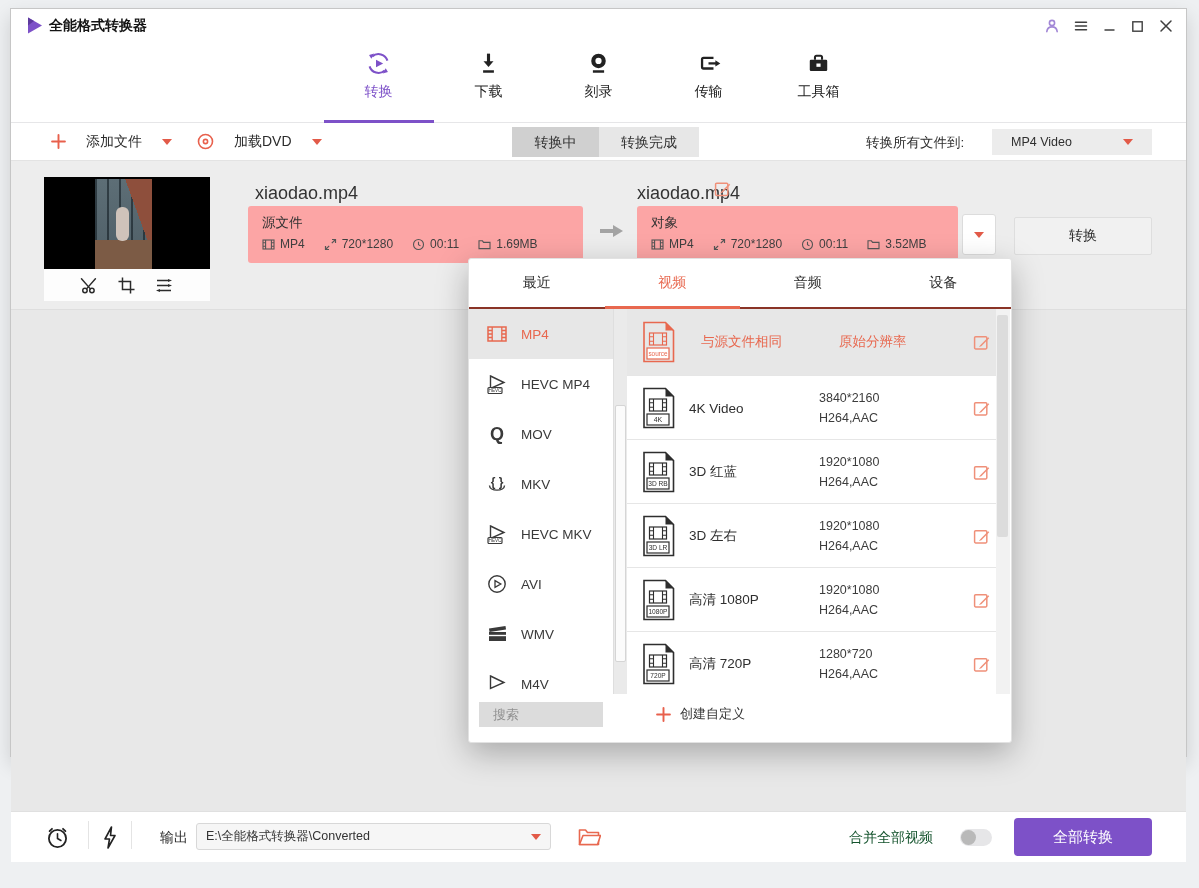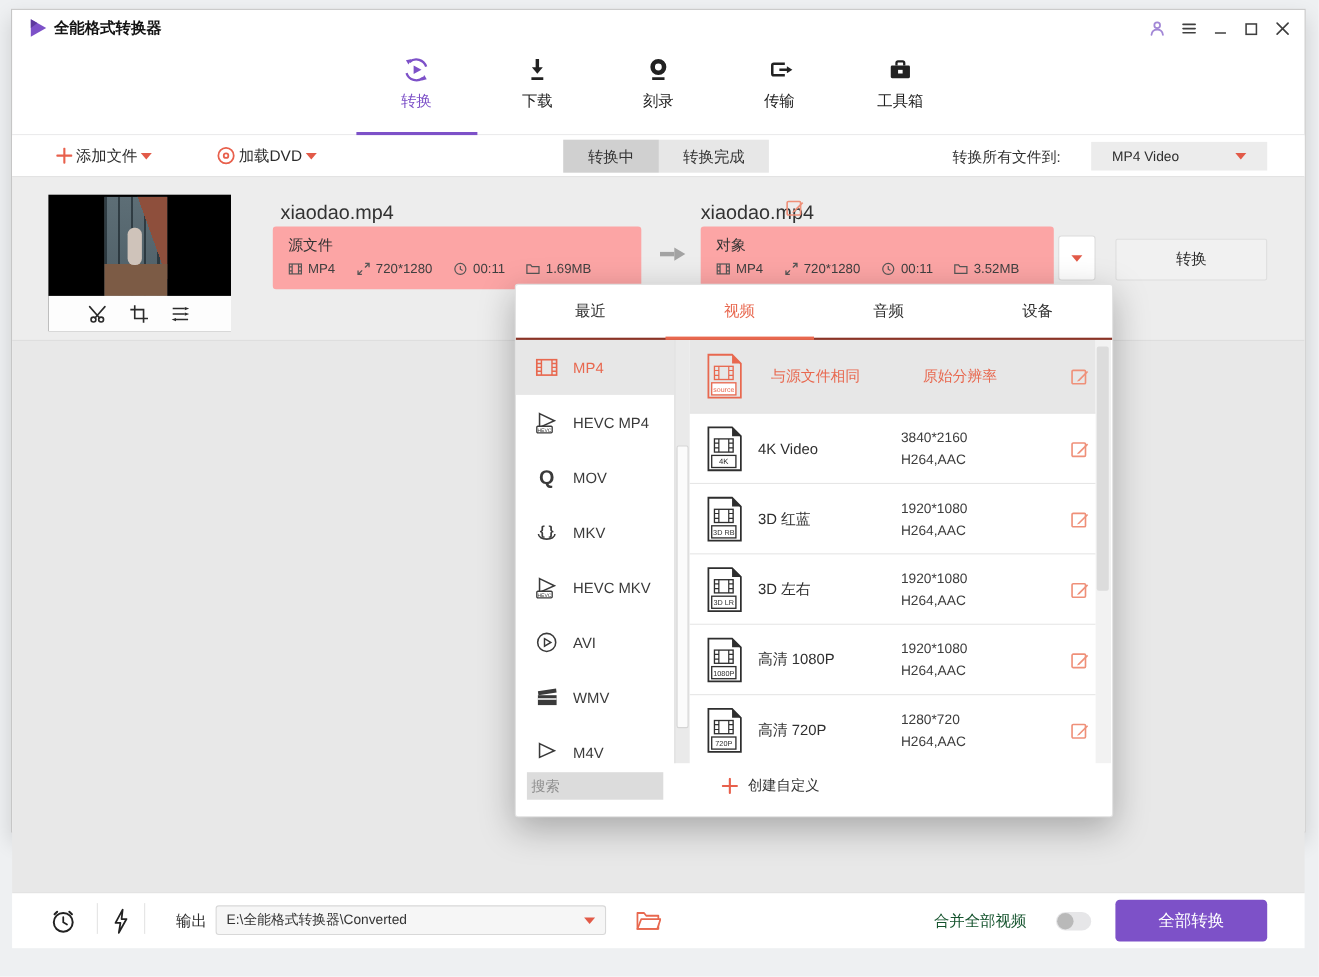--- a/index.html
+++ b/index.html
@@ -19,21 +19,21 @@
   .nav{position:absolute;left:0;top:32px;right:0;height:82px;border-bottom:1px solid #e6e6e8;box-sizing:border-box;}
   .nav-inner{position:absolute;left:50%;top:0;height:100%;transform:translateX(-50%);display:flex;}
   .nav-item{position:relative;width:110px;height:100%;display:flex;flex-direction:column;align-items:center;
             padding-top:9px;box-sizing:border-box;color:#222;font-size:14px;cursor:default;}
   .nav-item .lbl{margin-top:6px;}
   .nav-item.active{color:#7d51c8;}
   .nav-item.active::after{content:"";position:absolute;left:0;right:0;bottom:-1px;height:3px;background:#7d51c8;}
 
   
   .toolbar{position:absolute;left:0;top:114px;right:0;height:38px;border-bottom:1px solid #e3e3e3;box-sizing:border-box;background:#fff;}
-  .tbtn{position:absolute;top:0;height:37px;display:flex;align-items:center;gap:3px;font-size:14px;color:#2c2c2c;cursor:pointer;}
+  .tbtn{position:absolute;top:0;height:37px;display:flex;align-items:center;gap:20px;font-size:14px;color:#2c2c2c;cursor:pointer;}
   .caret{width:0;height:0;border:5px solid transparent;border-top:6px solid #e25a48;margin-top:5px;}
   .seg{position:absolute;top:4px;height:30px;line-height:30px;text-align:center;font-size:14px;color:#333;cursor:pointer;}
   .convert-to-label{position:absolute;top:11px;font-size:13.5px;color:#2f2f2f;}
   .mini-select{position:absolute;top:6px;height:26px;background:#ececec;display:flex;align-items:center;
                font-size:12.5px;color:#2f2f2f;padding:0 19px;box-sizing:border-box;cursor:pointer;}
   .mini-select .caret{margin-left:auto;margin-top:5px;}
 
   
   .content{position:absolute;left:0;top:152px;right:0;height:650px;background:#e8e8e8;overflow:hidden;}
   .row-band{position:absolute;left:0;top:0;right:0;height:148px;background:#ededed;border-bottom:1px solid #dedede;}
@@ -78,21 +78,21 @@
   .pre-row.src{height:67px;background:#e7e7e7;color:#e8684f;}
   .pre-ico{position:absolute;left:14px;top:50%;transform:translateY(-50%);color:#2e2e2e;}
   .pre-ico.orange{color:#e8684f;}
   .pre-name{position:absolute;left:62px;top:50%;transform:translateY(-50%);font-size:13.5px;color:#2f2f2f;}
   .pre-res{position:absolute;left:192px;top:12px;font-size:12.5px;color:#3c3c3c;line-height:20px;}
   .pre-edit{position:absolute;left:346px;top:50%;transform:translateY(-50%);cursor:pointer;}
   .src-name{position:absolute;left:74px;top:50%;transform:translateY(-50%);font-size:13.5px;color:#e8684f;}
   .src-res{position:absolute;left:212px;top:50%;transform:translateY(-50%);font-size:13.5px;color:#e8684f;}
   .p-foot{position:absolute;left:0;bottom:0;right:0;height:50px;}
   .search-input{position:absolute;left:10px;top:10px;width:124px;height:25px;background:#dcdcdc;border:none;outline:none;
-                font-size:13px;color:#555;padding:0 4px;box-sizing:border-box;font-family:inherit;}
+                font-size:13px;color:#555;padding:0 14px;box-sizing:border-box;font-family:inherit;}
   .search-input::placeholder{color:#8f8f8f;}
   .create-custom{position:absolute;left:187px;top:0;height:44px;display:flex;align-items:center;gap:9px;
                  font-size:13px;color:#333;cursor:pointer;}
 
   
   .bottombar{position:absolute;left:0;top:802px;right:0;height:51px;background:#fff;border-top:1px solid #e0e0e0;box-sizing:border-box;}
   .vdiv{position:absolute;top:9px;width:1px;height:28px;background:#e4e4e4;}
   .out-select{position:absolute;left:185px;top:11px;width:355px;height:27px;background:#f6f6f6;border:1px solid #d8d8d8;
               border-radius:3px;display:flex;align-items:center;font-size:12.5px;color:#333;padding:0 9px;
               box-sizing:border-box;cursor:pointer;}

